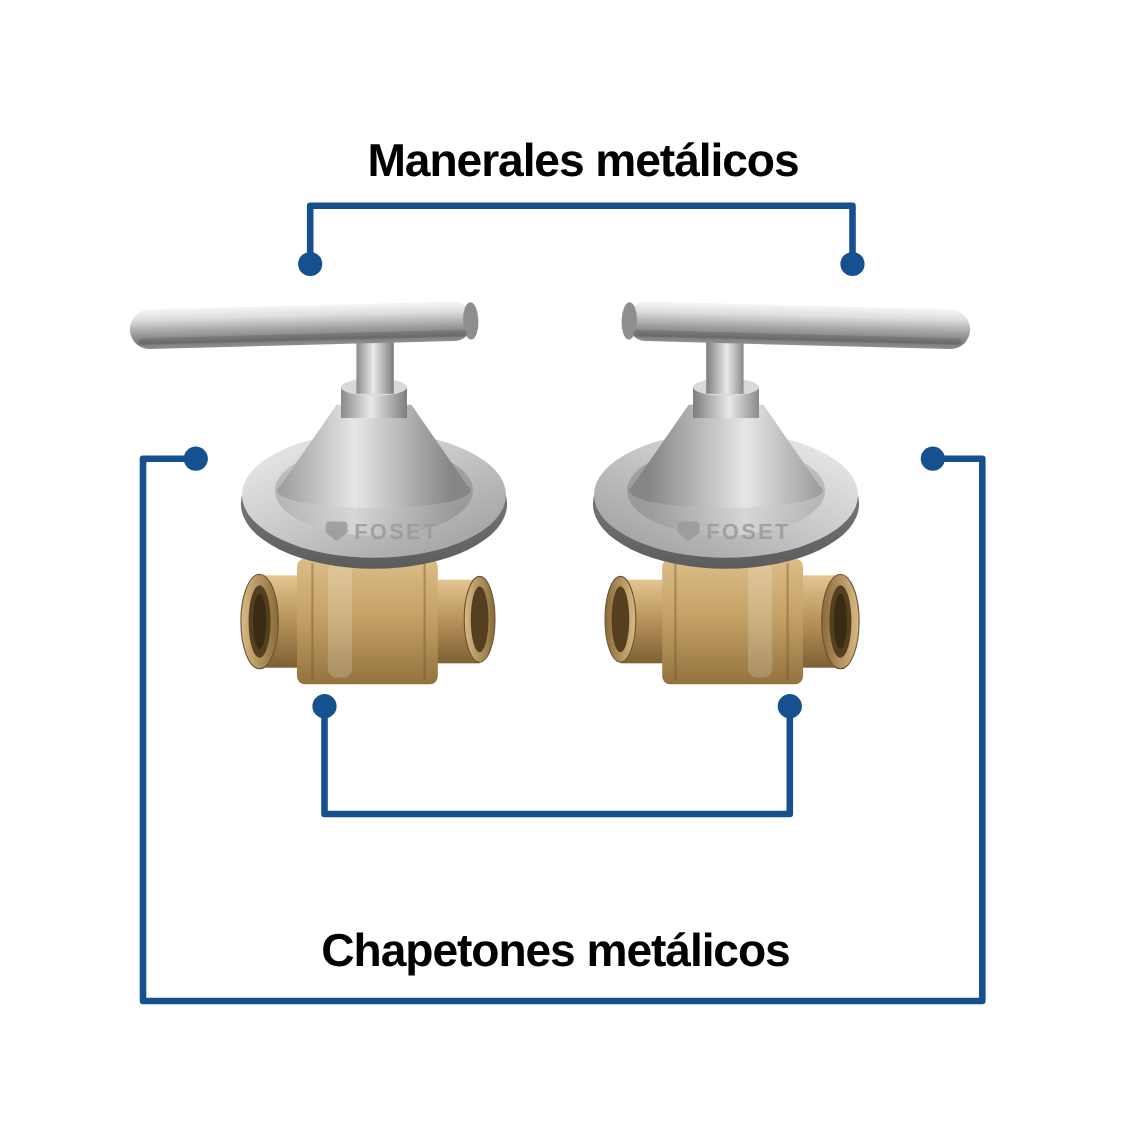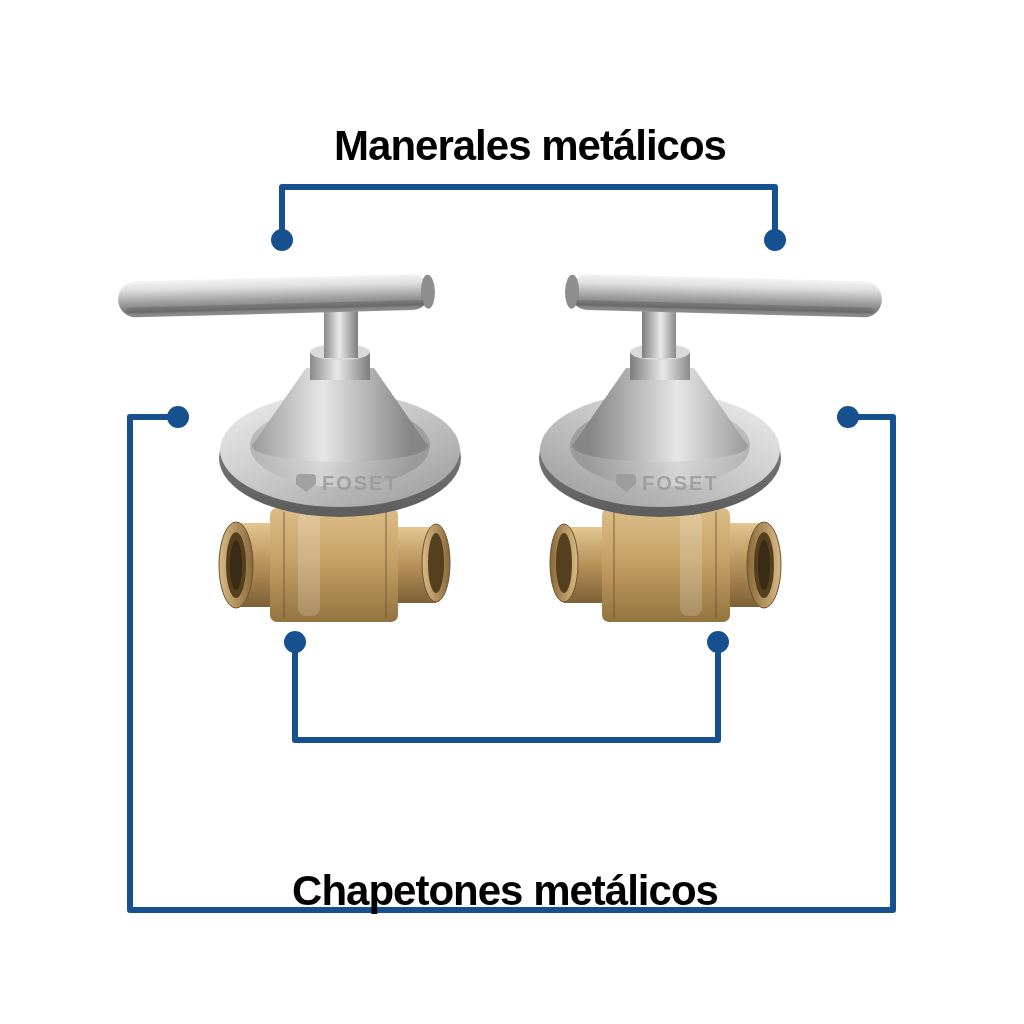--- a/index.html
+++ b/index.html
@@ -16,21 +16,21 @@
     position: absolute;
     transform: translateX(-50%);
     font-weight: 700;
     font-size: 42px;
     color: #000000;
     letter-spacing: -1px;
     white-space: nowrap;
   }
   .label-top    { left: 530px; top: 122px; }
   .label-middle { left: 514px; top: 672px; }
-  .label-bottom { left: 505px; top: 840px; margin-top: 27px; }
+  .label-bottom { left: 505px; top: 840px; }
 </style>
 </head>
 <body>
 
 <div class="canvas">
 
   <svg width="1024" height="1024" viewBox="0 0 1024 1024">
     <defs>
       <linearGradient id="steelBarV" x1="0" y1="0" x2="0" y2="1">
         <stop offset="0" stop-color="#f5f5f5"></stop>

